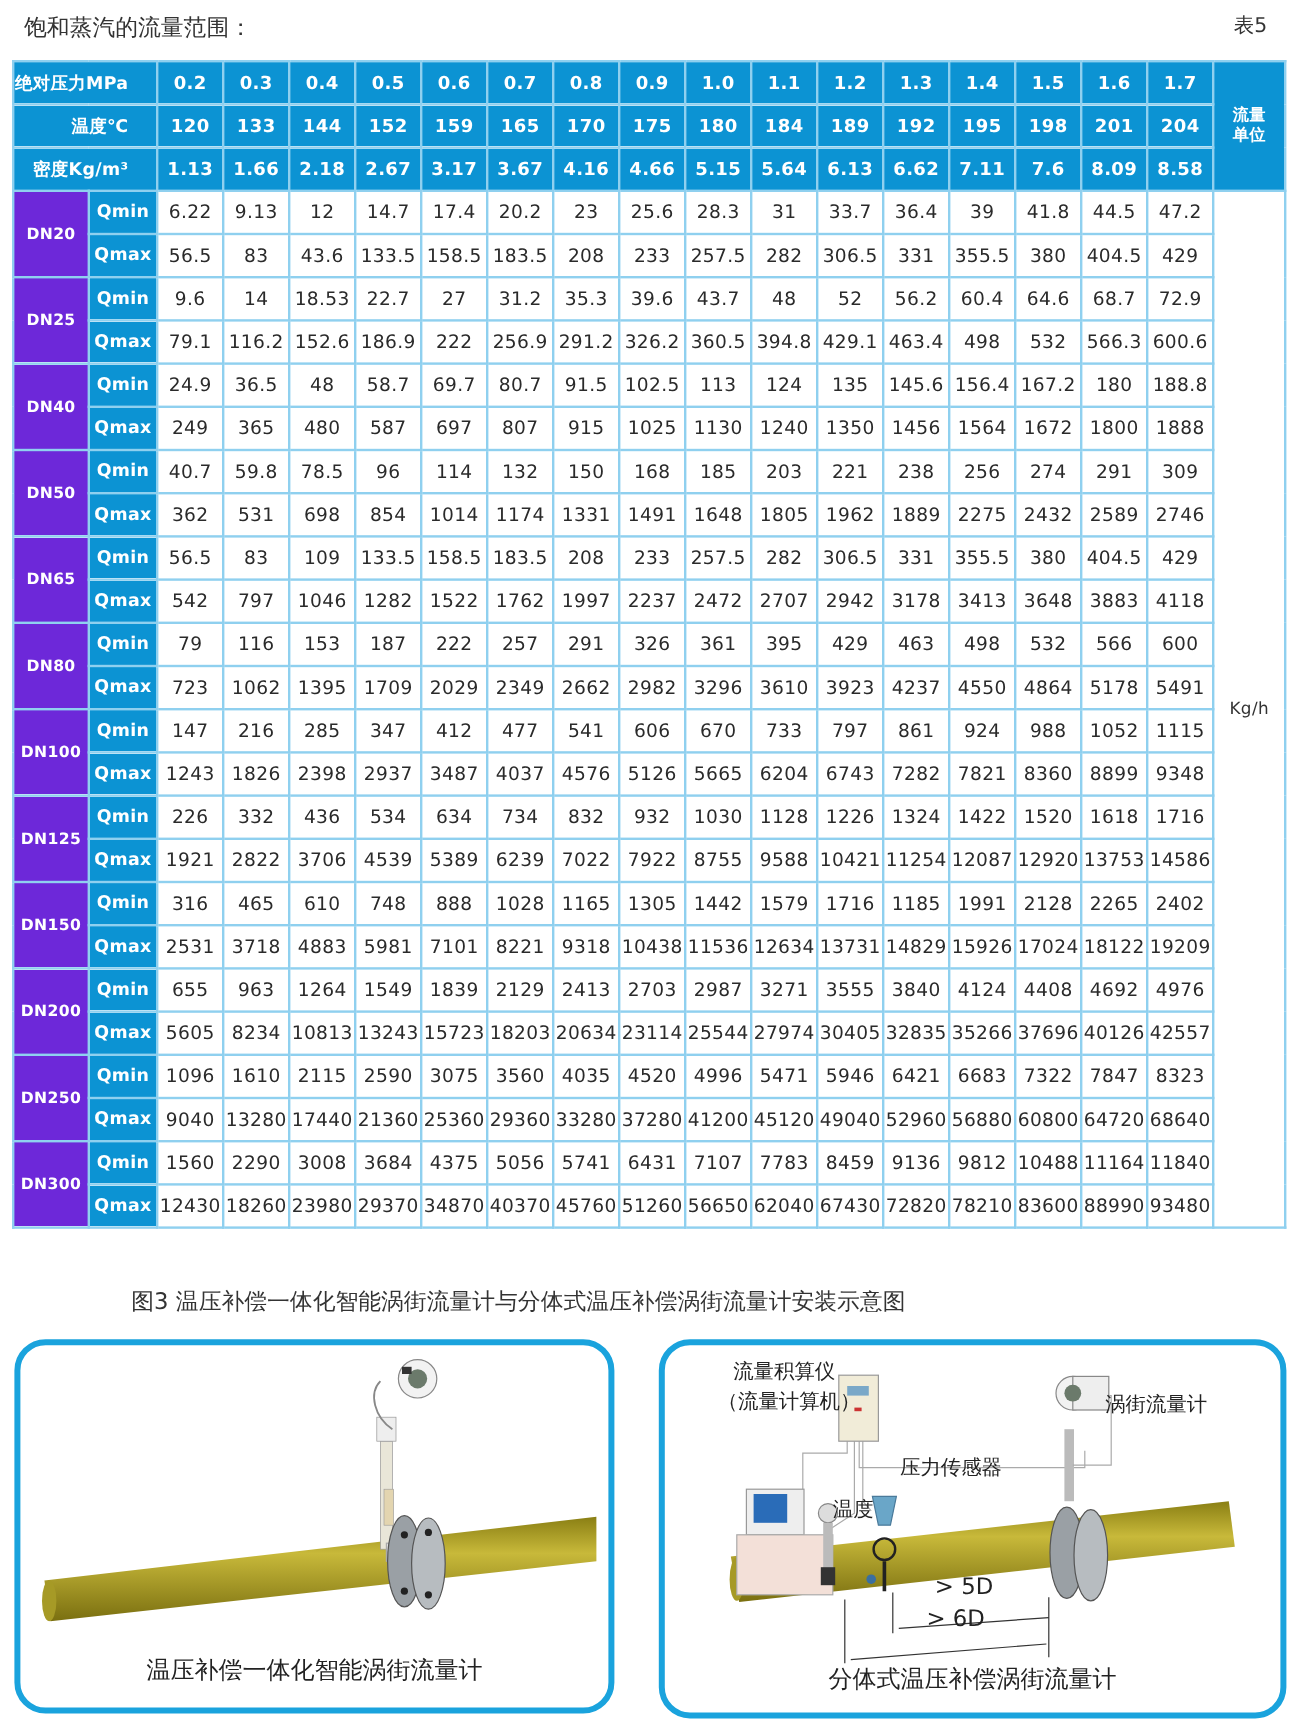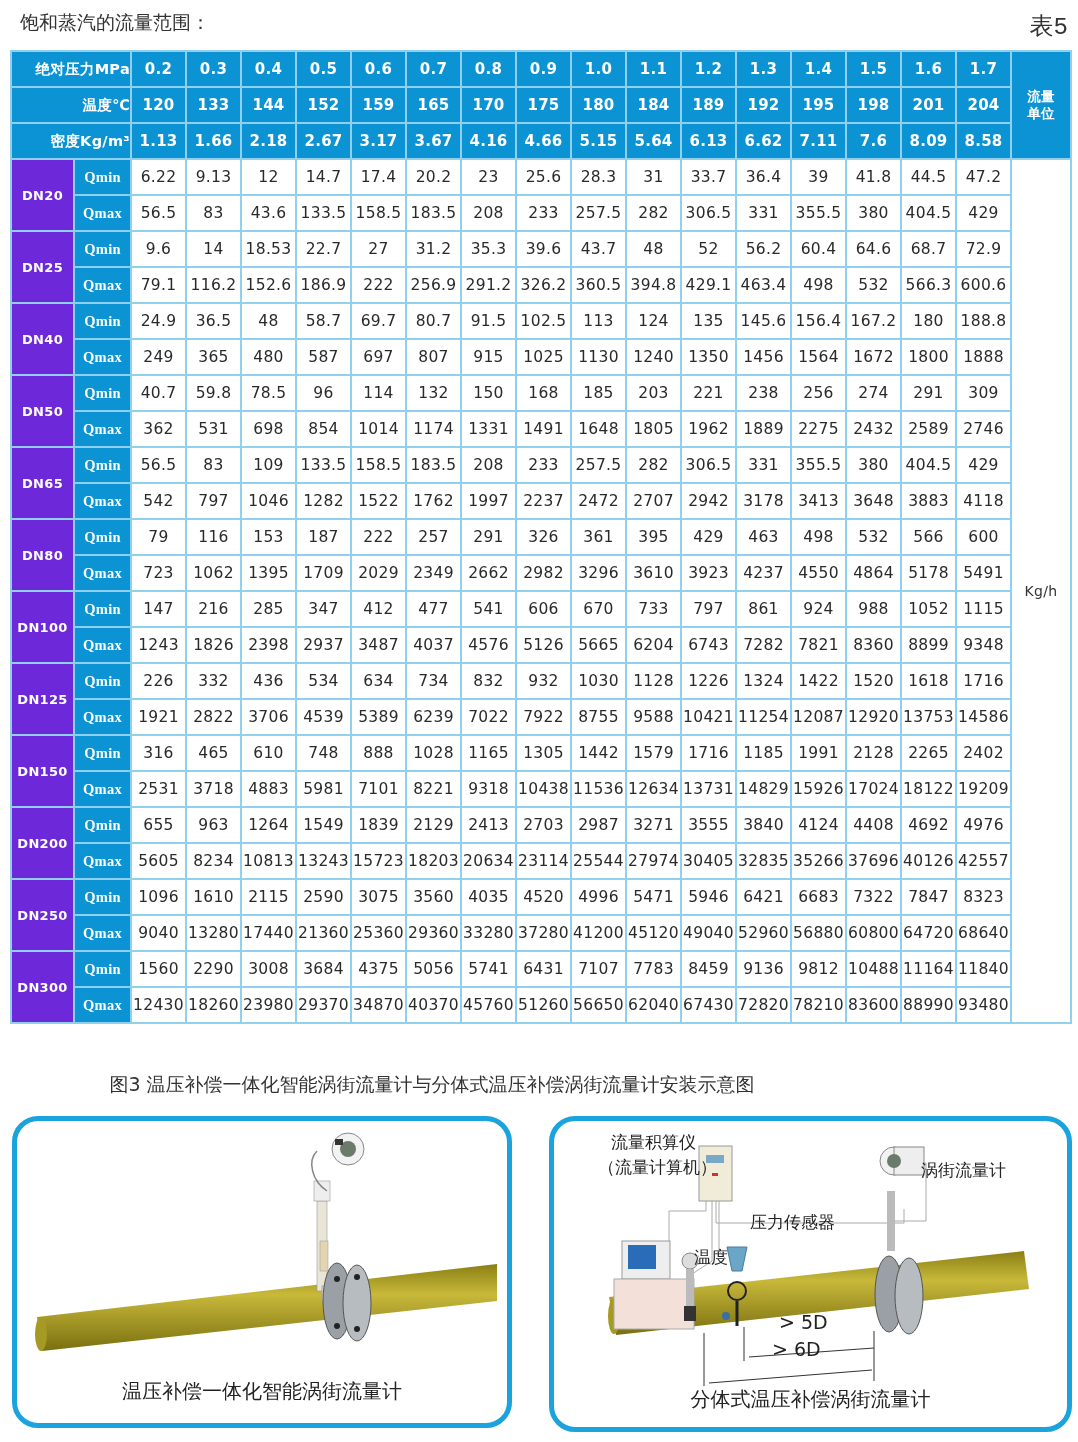--- a/index.html
+++ b/index.html
@@ -1,27 +1,27 @@
 <!DOCTYPE html>
 <html><head>
 <meta charset="utf-8">
 <style>
   * { box-sizing: border-box; margin: 0; padding: 0; }
   body { width: 1078px; height: 1442px; background: #ffffff; position: relative; overflow: hidden;
          font-family: "DejaVu Sans", sans-serif; color: #222; }
   .title-left { position: absolute; left: 20px; top: 10px; font-size: 19px; color: #333; }
-  .title-right { position: absolute; right: 10px; top: 10px; font-size: 24px; color: #333; font-family: Liberation Mono, monospace; }
+  .title-right { position: absolute; right: 22px; top: 10px; font-size: 17px; color: #333; }
 
   table.flow { position: absolute; left: 10px; top: 50px; border-collapse: collapse; table-layout: fixed; width: 1060px; }
   table.flow td { border: 2px solid #8fd0ef; text-align: center; vertical-align: middle; height: 36px;
                   font-size: 15.5px; color: #2a2a2a; white-space: nowrap; overflow: hidden; letter-spacing: 0.3px; }
   table.flow td.hd { background: #0c93d3; color: #ffffff; font-weight: bold; font-size: 15px; }
-  table.flow td.hdl { background: #0c93d3; color: #ffffff; font-weight: bold; font-size: 14.5px; text-align: right; padding-right: 0; }
+  table.flow td.hdl { background: #0c93d3; color: #ffffff; font-weight: bold; font-size: 14.5px; text-align: right; padding-right: 23px; }
   table.flow td.dn { background: #6d28d9; color: #ffffff; font-weight: bold; font-size: 13px; border-color: #8fd0ef; }
-  table.flow td.q { background: #0c93d3; color: #ffffff; font-weight: bold; font-size: 14.5px; font-family: Liberation Serif, serif; }
+  table.flow td.q { background: #0c93d3; color: #ffffff; font-weight: bold; font-size: 14.5px; }
   table.flow td.unit-hd { background: #0c93d3; color: #fff; font-weight: bold; font-size: 13.5px; line-height: 17px; }
   table.flow td.unit { background: #fff; font-size: 14px; color: #333; }
 
   .fig-caption { position: absolute; left: 0; width: 864px; top: 1072px; text-align: center; font-size: 19px; color: #333; }
 
   .panel { position: absolute; top: 1116px; border: 5px solid #1aa3dd; border-radius: 26px; background: #fff; overflow: hidden; }
   .panel.left { left: 12px; width: 500px; height: 312px; }
   .panel.right { left: 549px; width: 523px; height: 316px; }
   .panel-caption { position: absolute; bottom: 18px; left: 0; width: 100%; text-align: center; font-size: 20px; color: #222; }
   .panel svg { position: absolute; left: 0; top: 0; }

